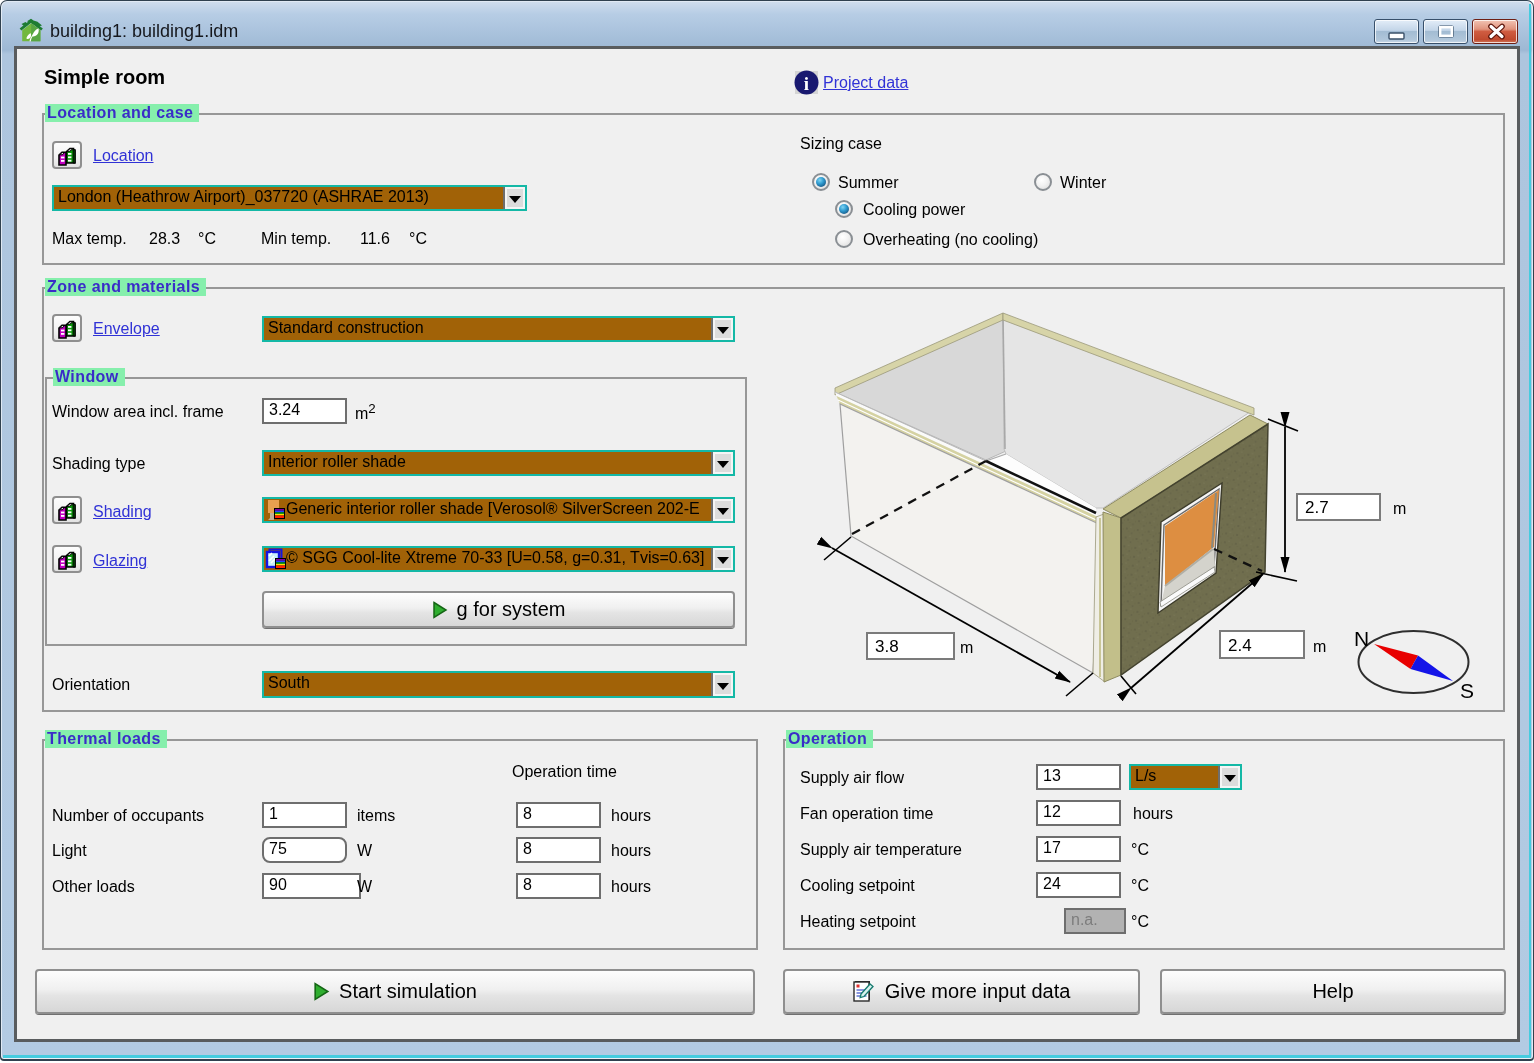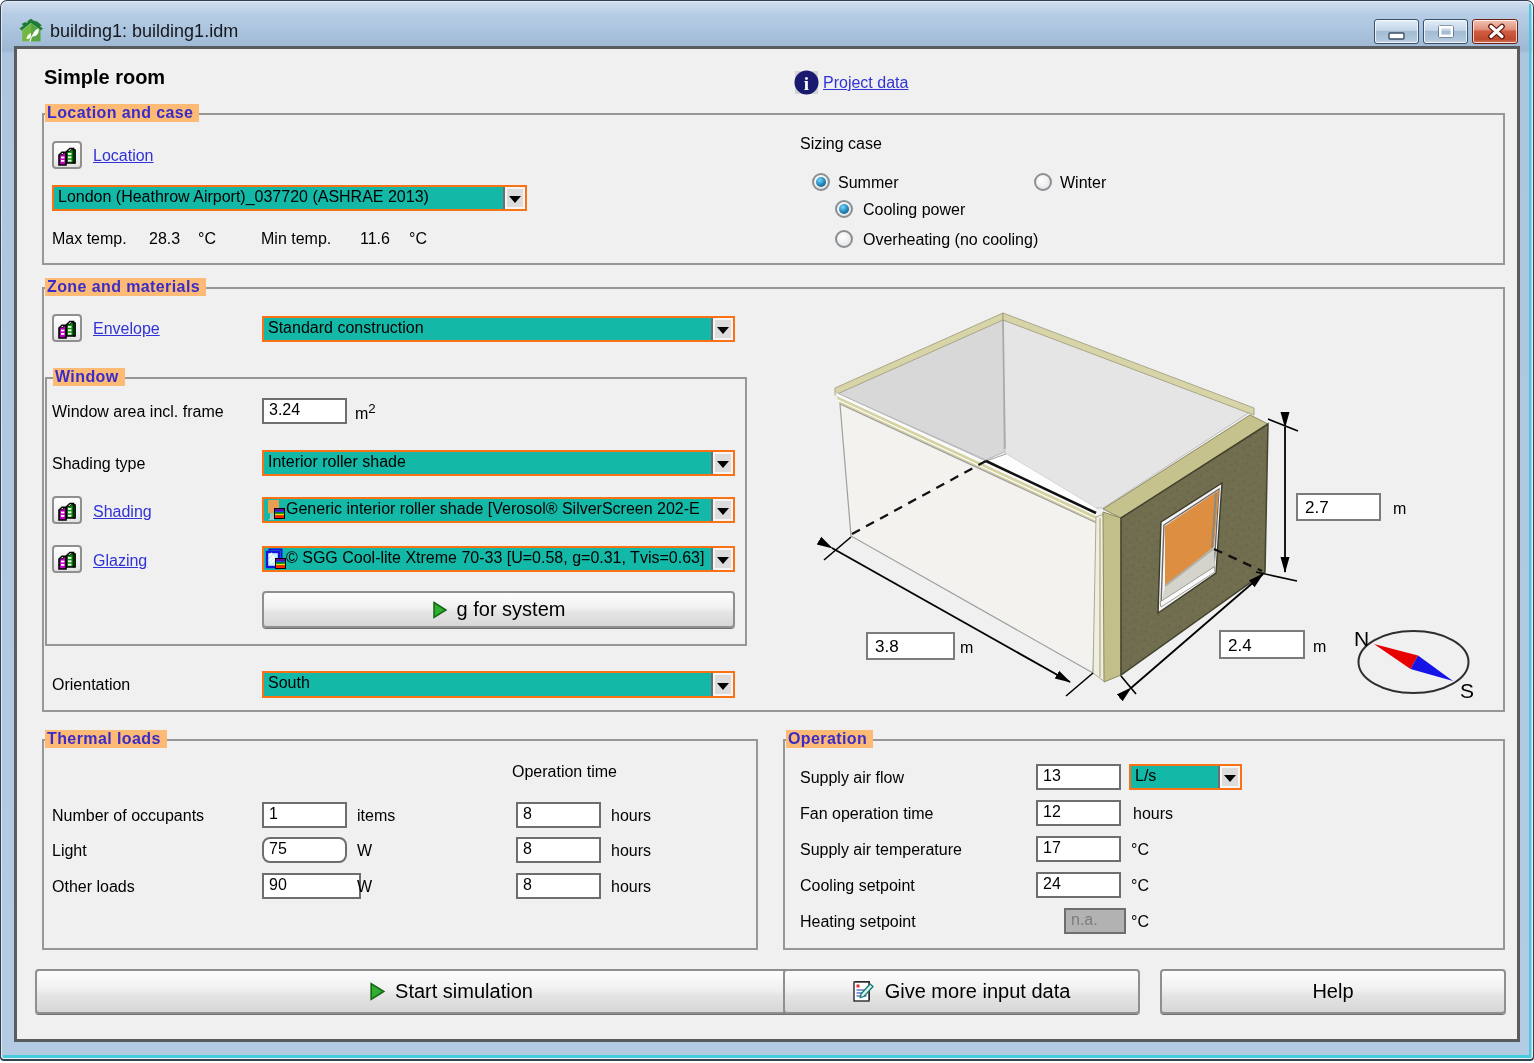--- a/index.html
+++ b/index.html
@@ -17,26 +17,26 @@
 
 .capbtn { top:19px; height:25px; border:1px solid #38506b; border-radius:3px;
   background:linear-gradient(180deg,#e3edf8 0%,#c3d5e8 45%,#a3bcd3 50%,#b0c6da 85%,#c8d8e8 100%);
   box-shadow:inset 0 0 0 1px rgba(255,255,255,.75); }
 .capbtn.close { background:linear-gradient(180deg,#f2c4b4 0%,#e0937d 40%,#cf5c41 50%,#c04a2f 85%,#d0785c 100%); border-color:#6e1f14; }
 
 .client-border { left:14px; top:46px; width:1506px; height:996px; border:3px solid #595c5e; background:#f0f0f0; }
 .client { left:17px; top:49px; width:1500px; height:990px; background:#f0f0f0; font-size:16px; color:#000; }
 
 .group { position:absolute; border:2px solid #979797; }
-.gtitle { position:absolute; top:-11px; left:1px; background:#fdba74; padding:0 6px 0 2px; font-weight:bold; font-size:16px; letter-spacing:0.4px; color:#3a2cc8; white-space:nowrap; }
+.gtitle { position:absolute; top:-11px; left:1px; background:#86efac; padding:0 6px 0 2px; font-weight:bold; font-size:16px; letter-spacing:0.4px; color:#3a2cc8; white-space:nowrap; }
 .lbl { position:absolute; white-space:nowrap; }
 .link { position:absolute; color:#3032d6; text-decoration:underline; white-space:nowrap; }
 .inp { position:absolute; background:#fff; border:2px solid #6e6e6e; font-size:16px; padding:1px 0 0 5px; white-space:nowrap; overflow:hidden; }
 .inp.dis { background:#b2b2b2; color:#7d7d7d; }
-.combo { position:absolute; background:#14b8a6; border:2px solid #f97316; white-space:nowrap; overflow:hidden; }
+.combo { position:absolute; background:#a16207; border:2px solid #14b8a6; white-space:nowrap; overflow:hidden; }
 .combo .txt { position:absolute; left:4px; top:1px; font-size:16px; white-space:nowrap; }
 .combo .arrow { position:absolute; right:0; top:0; bottom:0; width:22px; background:#dcdcdc;
   box-shadow:inset 0 0 0 2px #f5f5f5; border-left:2px solid #6e6e6e; }
 .combo .arrow:after { content:""; position:absolute; left:50%; top:50%; margin:-2px 0 0 -6px;
   border:6px solid transparent; border-top:7px solid #000; }
 .icobtn { position:absolute; width:30px; height:28px; background:linear-gradient(180deg,#fdfdfd,#f2f2f2 60%,#e2e2e2);
   border:2px solid #8f8f8f; border-radius:4px; }
 .bigbtn { position:absolute; height:45px; background:linear-gradient(180deg,#fdfdfd 0%,#f0f0f0 45%,#e4e4e4 60%,#d7d7d7 100%);
   border:2px solid #8f8f8f; border-radius:4px; box-shadow:0 1px 0 #707070;
   font-size:20px; color:#000; display:flex; align-items:center; justify-content:center; gap:9px; }
@@ -329,21 +329,21 @@
   <div class="lbl" style="left:783px;top:792px;">Supply air temperature</div>
   <div class="inp" style="left:1019px;top:787px;width:85px;height:26px;">17</div>
   <div class="lbl" style="left:1114px;top:792px;">°C</div>
   <div class="lbl" style="left:783px;top:828px;">Cooling setpoint</div>
   <div class="inp" style="left:1019px;top:823px;width:85px;height:26px;">24</div>
   <div class="lbl" style="left:1114px;top:828px;">°C</div>
   <div class="lbl" style="left:783px;top:864px;">Heating setpoint</div>
   <div class="inp dis" style="left:1047px;top:859px;width:62px;height:26px;">n.a.</div>
   <div class="lbl" style="left:1114px;top:864px;">°C</div>
 
-  <div class="bigbtn" style="left:18px;top:920px;width:832px;">
+  <div class="bigbtn" style="left:18px;top:920px;width:720px;">
     <svg width="17" height="19" viewBox="0 0 16 18">
         <path d="M2 1.5 L14 9 L2 16.5 Z" fill="#2fae2f" stroke="#156615" stroke-width="1.5"></path>
       </svg>
     <span>Start simulation</span>
   </div>
   <div class="bigbtn" style="left:766px;top:920px;width:357px;">
     <svg width="23" height="23" viewBox="0 0 23 23">
       <rect x="2" y="1" width="15" height="19" fill="#2a2a2a"></rect>
       <rect x="1" y="2" width="15" height="19" fill="#fff" stroke="#2a2a2a" stroke-width="1.4"></rect>
       <rect x="3.5" y="4.5" width="3" height="3" fill="#e03030"></rect>

